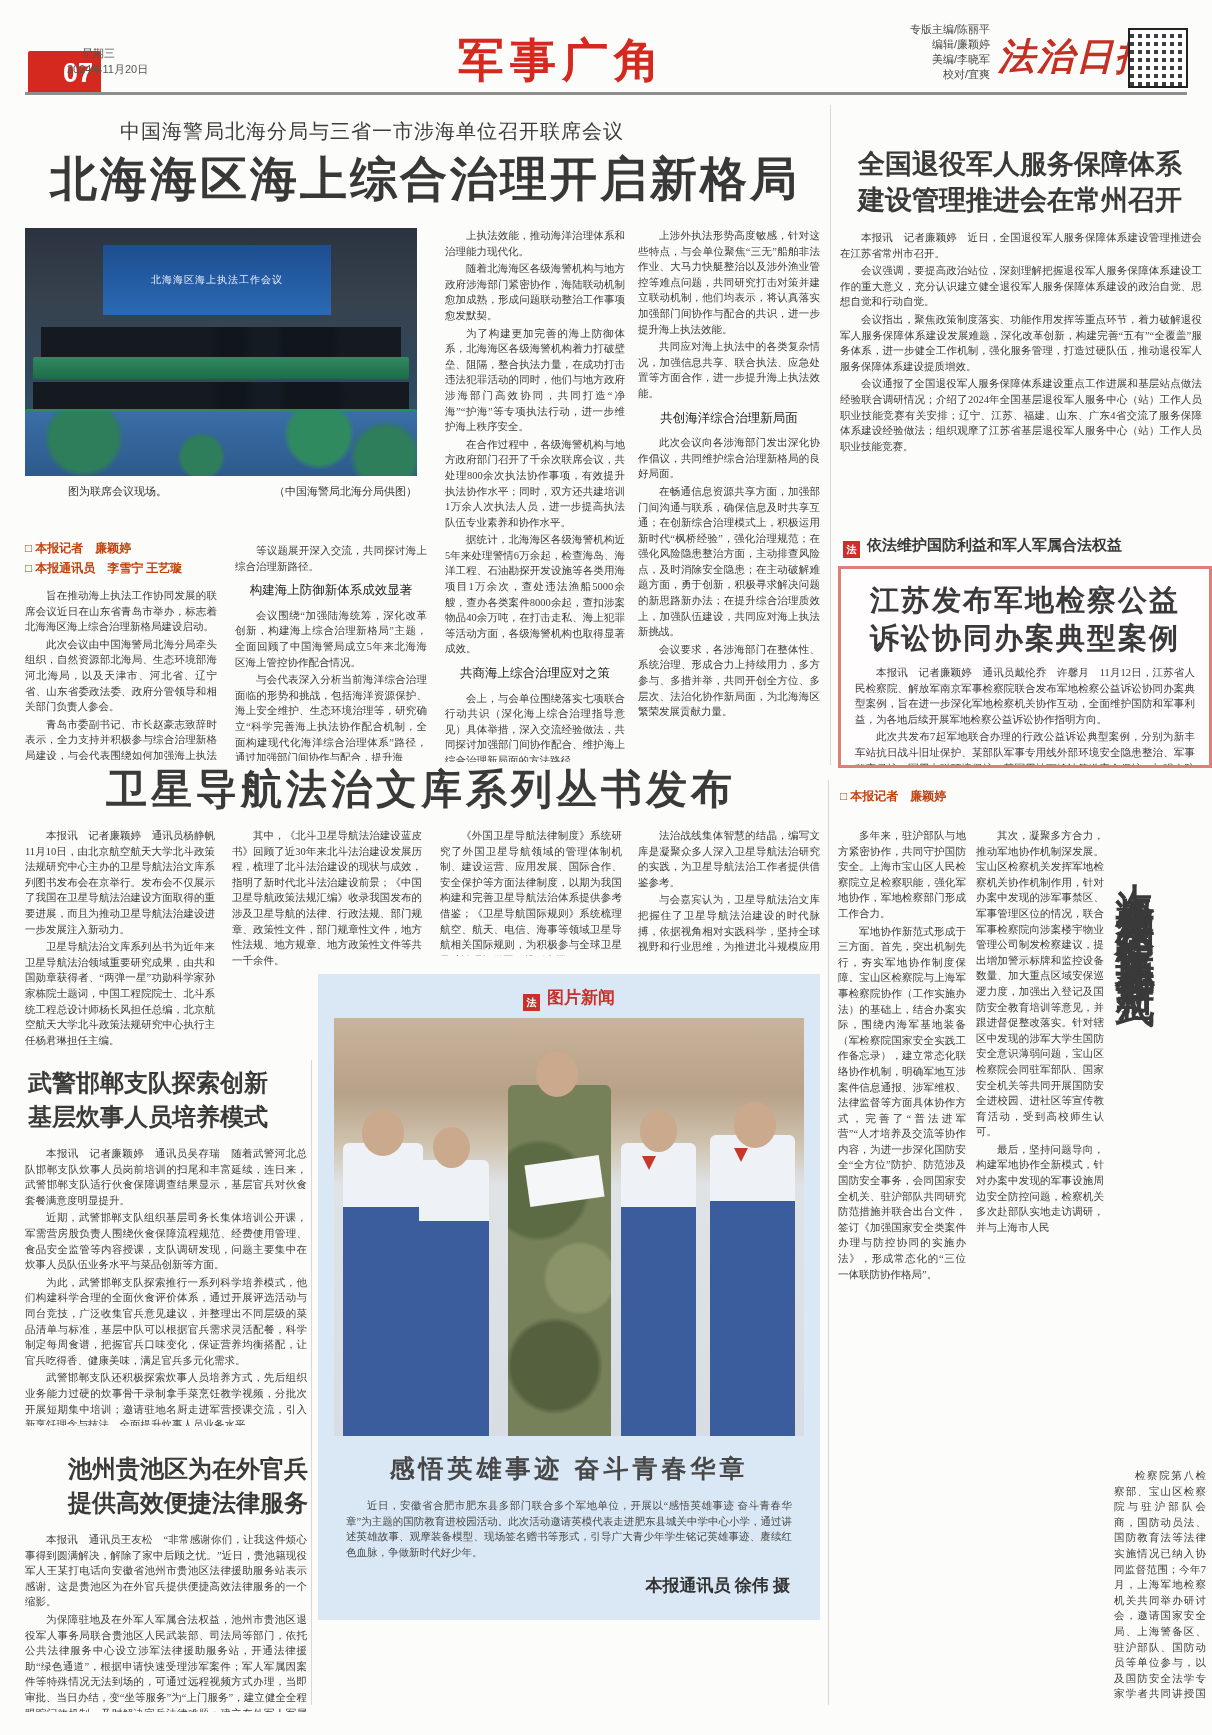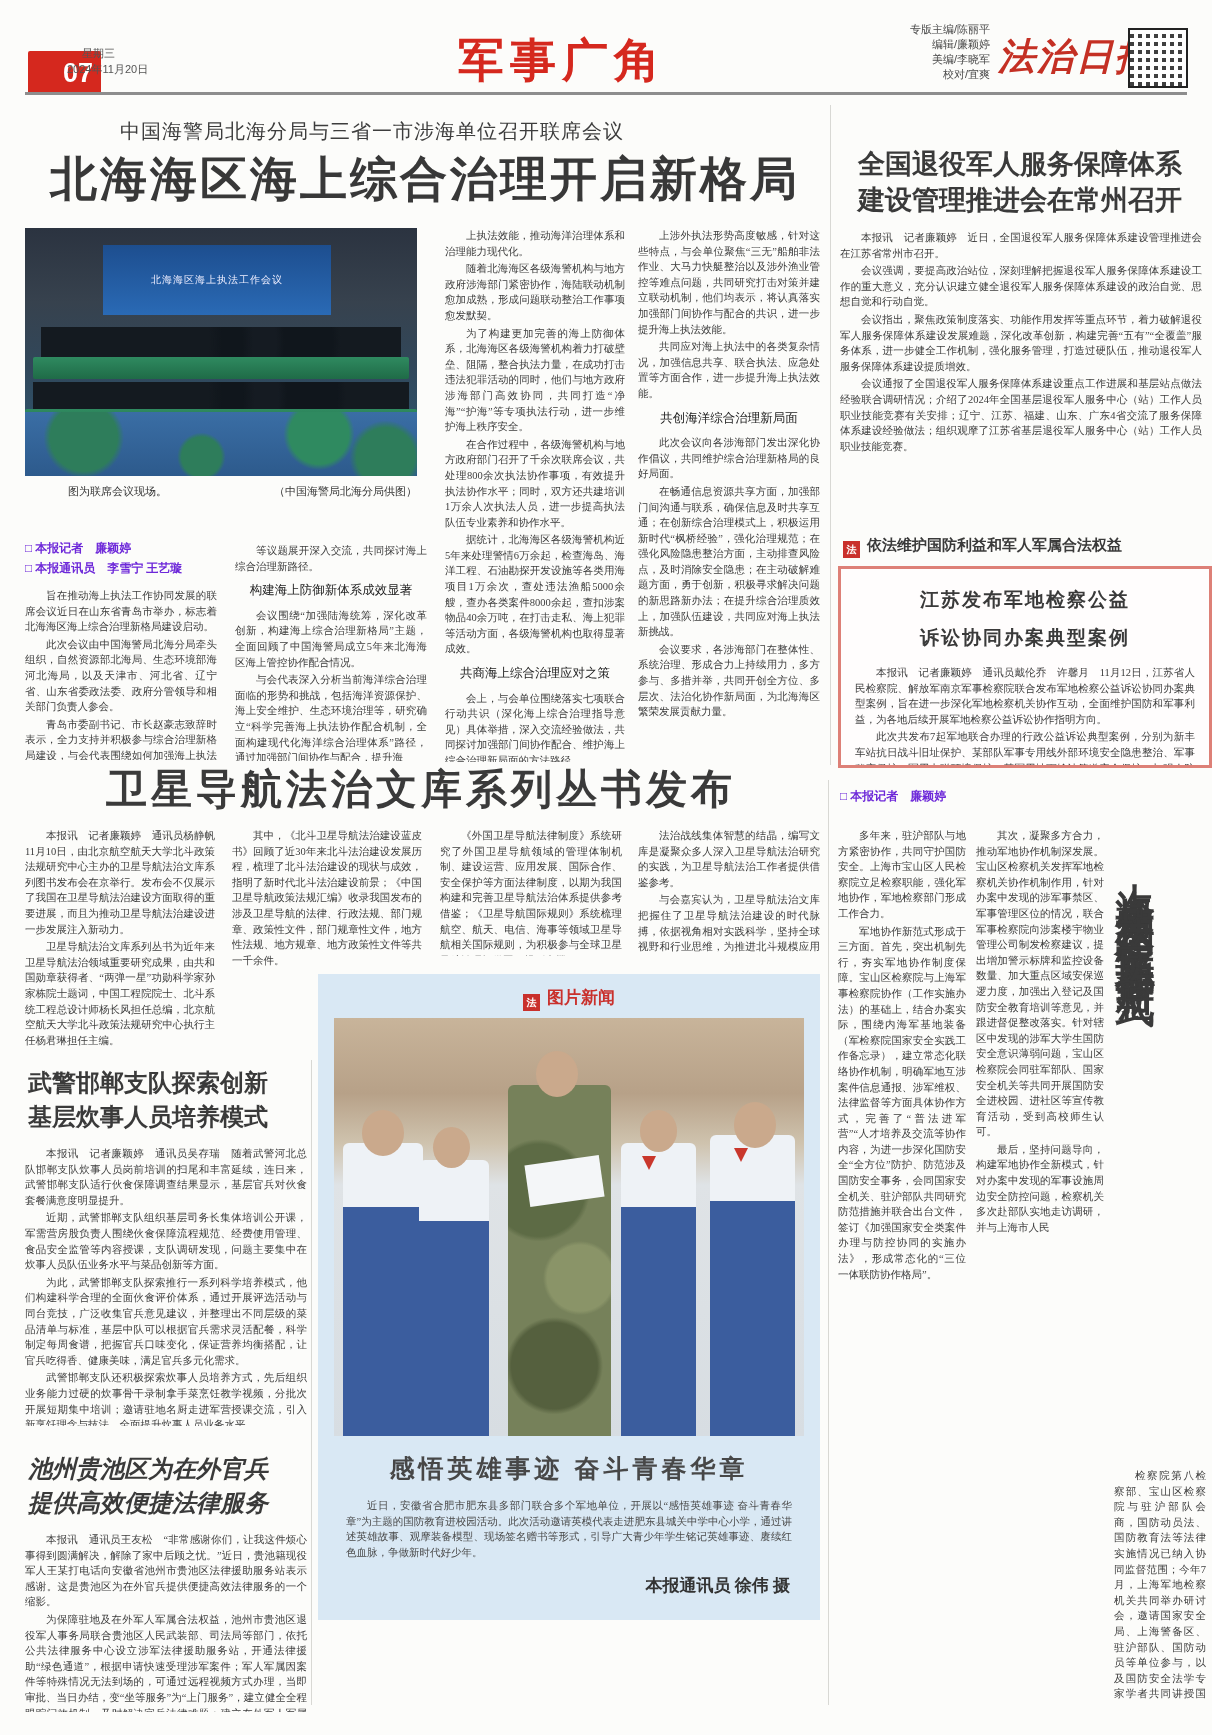--- a/index.html
+++ b/index.html
@@ -21,21 +21,21 @@
   .topline{height:3px;background:#8d8d8d;}
   
   .kicker{font-size:20px;color:#3d3d3d;text-align:left;letter-spacing:1px;}
   .bigtitle{font-size:47px;font-weight:bold;color:#383838;text-align:center;letter-spacing:3px;}
   .h2{font-weight:bold;color:#3a3a3a;text-align:center;}
   
   .bod{font-size:10.5px;line-height:15.6px;text-align:justify;overflow:hidden;}
   .para{text-indent:2em;margin:0 0 2px 0;}
   .colhead{font-weight:normal;text-align:center;font-size:12.5px;color:#222;margin:9px 0;text-indent:0;
            font-family:"Liberation Sans",sans-serif;}
-  .byline{font-size:12px;font-weight:bold;color:#6d28d9;line-height:20px;}
+  .byline{font-size:12px;font-weight:bold;color:#c2410c;line-height:20px;}
   .capline{font-size:11px;color:#333;}
   
   .conf-photo{background:linear-gradient(180deg,#2b3340 0%,#37424e 30%,#31475a 55%,#2f4f66 75%,#37618c 100%);overflow:hidden;}
   .conf-screen{position:absolute;left:20%;top:7%;width:58%;height:28%;background:linear-gradient(#1d4e8f,#2a6ab5);
                color:#eef;display:flex;align-items:center;justify-content:center;font-size:10px;letter-spacing:1px;}
   .conf-table{position:absolute;background:linear-gradient(#2f8a60,#1f6b47);border-radius:2px;}
   .conf-people{position:absolute;background:
       radial-gradient(circle at 8% 50%, #141a20 0 42%, transparent 46%),
       radial-gradient(circle at 24% 50%, #10161c 0 42%, transparent 46%),
       radial-gradient(circle at 40% 50%, #151b22 0 42%, transparent 46%),
@@ -160,21 +160,21 @@
       <p class="para">会议强调，要提高政治站位，深刻理解把握退役军人服务保障体系建设工作的重大意义，充分认识建立健全退役军人服务保障体系建设的政治自觉、思想自觉和行动自觉。</p>
       <p class="para">会议指出，聚焦政策制度落实、功能作用发挥等重点环节，着力破解退役军人服务保障体系建设发展难题，深化改革创新，构建完善“五有”“全覆盖”服务体系，进一步健全工作机制，强化服务管理，打造过硬队伍，推动退役军人服务保障体系建设提质增效。</p>
       <p class="para">会议通报了全国退役军人服务保障体系建设重点工作进展和基层站点做法经验联合调研情况；介绍了2024年全国基层退役军人服务中心（站）工作人员职业技能竞赛有关安排；辽宁、江苏、福建、山东、广东4省交流了服务保障体系建设经验做法；组织观摩了江苏省基层退役军人服务中心（站）工作人员职业技能竞赛。</p>
     </div>
 
   <div class="abs sans" style="left:843px;top:536px;font-size:15px;font-weight:bold;color:#3a3a3a;">
     <span class="cube">法</span><span>依法维护国防利益和军人军属合法权益</span>
   </div>
 
   <div class="abs redbox" style="left:838px;top:566px;width:340px;height:172px;padding:12px 14px;overflow:hidden;">
-    <div class="h2 sans" style="font-size:19px;line-height:38px;letter-spacing:2px;">
+    <div class="h2 sans" style="font-size:29px;line-height:38px;letter-spacing:2px;">
       <div>江苏发布军地检察公益</div>
       <div>诉讼协同办案典型案例</div>
     </div>
     <div class="bod" style="margin-top:8px;">
         <p class="para">本报讯　记者廉颖婷　通讯员戴伦乔　许馨月　11月12日，江苏省人民检察院、解放军南京军事检察院联合发布军地检察公益诉讼协同办案典型案例，旨在进一步深化军地检察机关协作互动，全面维护国防和军事利益，为各地后续开展军地检察公益诉讼协作指明方向。</p>
         <p class="para">此次共发布7起军地联合办理的行政公益诉讼典型案例，分别为新丰车站抗日战斗旧址保护、某部队军事专用线外部环境安全隐患整治、军事秘密保护、军用电磁环境保护、某军用地下输油管道安全保护、加强人防工程管理和整治违法设置涉军诈骗标牌，体现了江苏省军地检察机关深化检察协作，形成共同维护国防和军事利益合力。</p>
       </div>
   </div>
 
   <div class="abs byline" style="left:840px;top:786px;">□ 本报记者　廉颖婷</div>
@@ -211,21 +211,21 @@
     <div>武警邯郸支队探索创新</div>
     <div>基层炊事人员培养模式</div>
   </div>
   <div class="abs bod" style="left:25px;top:1146px;width:282px;height:280px;">
       <p class="para">本报讯　记者廉颖婷　通讯员吴存瑞　随着武警河北总队邯郸支队炊事人员岗前培训的扫尾和丰富延续，连日来，武警邯郸支队适行伙食保障调查结果显示，基层官兵对伙食套餐满意度明显提升。</p>
       <p class="para">近期，武警邯郸支队组织基层司务长集体培训公开课，军需营房股负责人围绕伙食保障流程规范、经费使用管理、食品安全监管等内容授课，支队调研发现，问题主要集中在炊事人员队伍业务水平与菜品创新等方面。</p>
       <p class="para">为此，武警邯郸支队探索推行一系列科学培养模式，他们构建科学合理的全面伙食评价体系，通过开展评选活动与同台竞技，广泛收集官兵意见建议，并整理出不同层级的菜品清单与标准，基层中队可以根据官兵需求灵活配餐，科学制定每周食谱，把握官兵口味变化，保证营养均衡搭配，让官兵吃得香、健康美味，满足官兵多元化需求。</p>
       <p class="para">武警邯郸支队还积极探索炊事人员培养方式，先后组织业务能力过硬的炊事骨干录制拿手菜烹饪教学视频，分批次开展短期集中培训；邀请驻地名厨走进军营授课交流，引入新烹饪理念与技法，全面提升炊事人员业务水平。</p>
     </div>
 
-  <div class="abs h2 sans" style="left:28px;top:1452px;width:280px;font-size:24px;line-height:34px;text-align:left;font-style:italic;">
+  <div class="abs h2 sans" style="left:28px;top:1452px;width:280px;font-size:24px;line-height:34px;text-align:right;">
     <div>池州贵池区为在外官兵</div>
     <div>提供高效便捷法律服务</div>
   </div>
   <div class="abs bod" style="left:25px;top:1532px;width:282px;height:180px;">
       <p class="para">本报讯　通讯员王友松　“非常感谢你们，让我这件烦心事得到圆满解决，解除了家中后顾之忧。”近日，贵池籍现役军人王某打电话向安徽省池州市贵池区法律援助服务站表示感谢。这是贵池区为在外官兵提供便捷高效法律服务的一个缩影。</p>
       <p class="para">为保障驻地及在外军人军属合法权益，池州市贵池区退役军人事务局联合贵池区人民武装部、司法局等部门，依托公共法律服务中心设立涉军法律援助服务站，开通法律援助“绿色通道”，根据申请快速受理涉军案件；军人军属因案件等特殊情况无法到场的，可通过远程视频方式办理，当即审批、当日办结，变“坐等服务”为“上门服务”，建立健全全程跟踪问效机制，及时解决官兵法律难题；建立在外军人军属数据台账，做到人员一口清，利用官兵探亲休假、退役返乡等时机，发放法治宣传资料并标记电话、邮箱等联系方式，方便官兵咨询求助。</p>
     </div>
 
   <div class="abs vrule" style="left:311px;top:1060px;height:645px;"></div>
 

